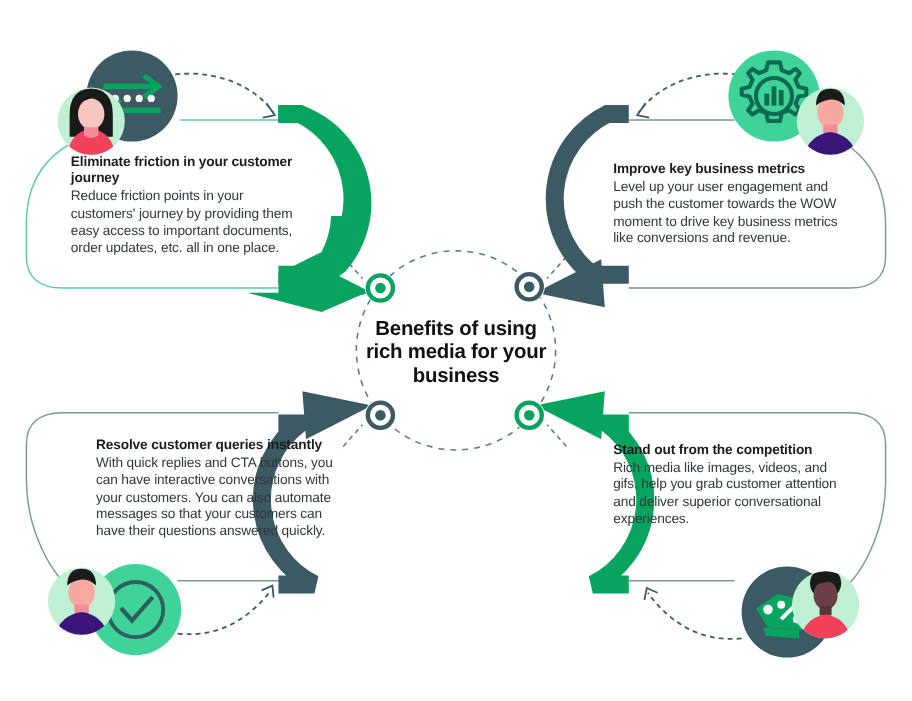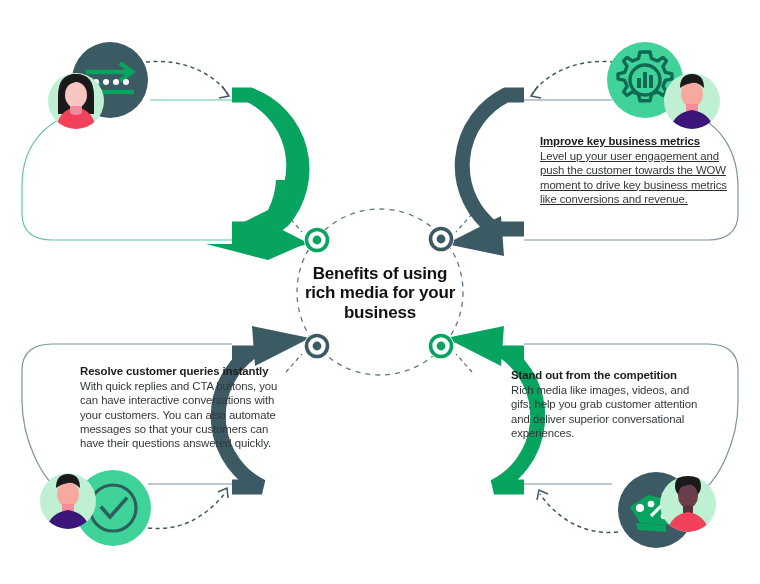--- a/index.html
+++ b/index.html
@@ -7,21 +7,21 @@
        font-family:"Liberation Sans","DejaVu Sans",sans-serif;color:#2b2b2b;}
   #stage{position:relative;width:760px;height:584px;background:#fff;}
   #art{position:absolute;left:0;top:0;width:760px;height:584px;}
 
   .txt{position:absolute;}
   .ttl{font-size:11.4px;font-weight:bold;color:#1c1c1c;line-height:14.2px;
        letter-spacing:-0.1px;margin:0 0 1px 0;}
   .bdy{font-size:11.4px;font-weight:normal;color:#33383b;line-height:14.2px;
        letter-spacing:-0.1px;margin:0;}
   #tl{left:59px;top:128px;width:196px;}
-  #tr{left:540px;top:134px;width:200px;text-decoration:underline;}
+  #tr{left:511px;top:134px;width:200px;}
   #bl{left:80px;top:364px;width:200px;}
   #br{left:511px;top:368px;width:190px;}
 
   #hub{position:absolute;left:298px;top:243px;width:164px;height:100px;
        display:flex;align-items:center;justify-content:center;text-align:center;}
   #hubT{font-size:17px;font-weight:bold;color:#111;line-height:19.6px;
         letter-spacing:-0.2px;}
 </style>
 </head>
 <body>
@@ -187,20 +187,24 @@
     <g clip-path="url(#cBR)">
       <circle cx="688" cy="486" r="13" fill="#1A1A1A"></circle>
       <ellipse cx="688" cy="496" rx="10" ry="12" fill="#6B3F4A"></ellipse>
       <path d="M 677 489 q 1 -12 11 -12 q 10 0 11 12 q -6 -5 -11 -4 q -6 1 -11 4 Z" fill="#1A1A1A"></path>
       <path d="M 683 505 l 10 0 l 0 8 l -10 0 Z" fill="#5A333D"></path>
       <path d="M 667 533 q 3 -18 21 -21 q 18 3 21 21 Z" fill="#F2415A"></path>
     </g>
   </g>
 </svg>
 
+<div class="txt" id="tl">
+  <p class="ttl">Eliminate friction in your customer journey</p>
+  <p class="bdy">Reduce friction points in your customers' journey by providing them easy access to important documents, order updates, etc. all in one place.</p>
+</div>
 
 <div class="txt" id="tr">
   <p class="ttl">Improve key business metrics</p>
   <p class="bdy">Level up your user engagement and push the customer towards the WOW moment to drive key business metrics like conversions and revenue.</p>
 </div>
 
 <div class="txt" id="bl">
   <p class="ttl">Resolve customer queries instantly</p>
   <p class="bdy">With quick replies and CTA buttons, you can have interactive conversations with your customers. You can also automate messages so that your customers can have their questions answered quickly.</p>
 </div>

